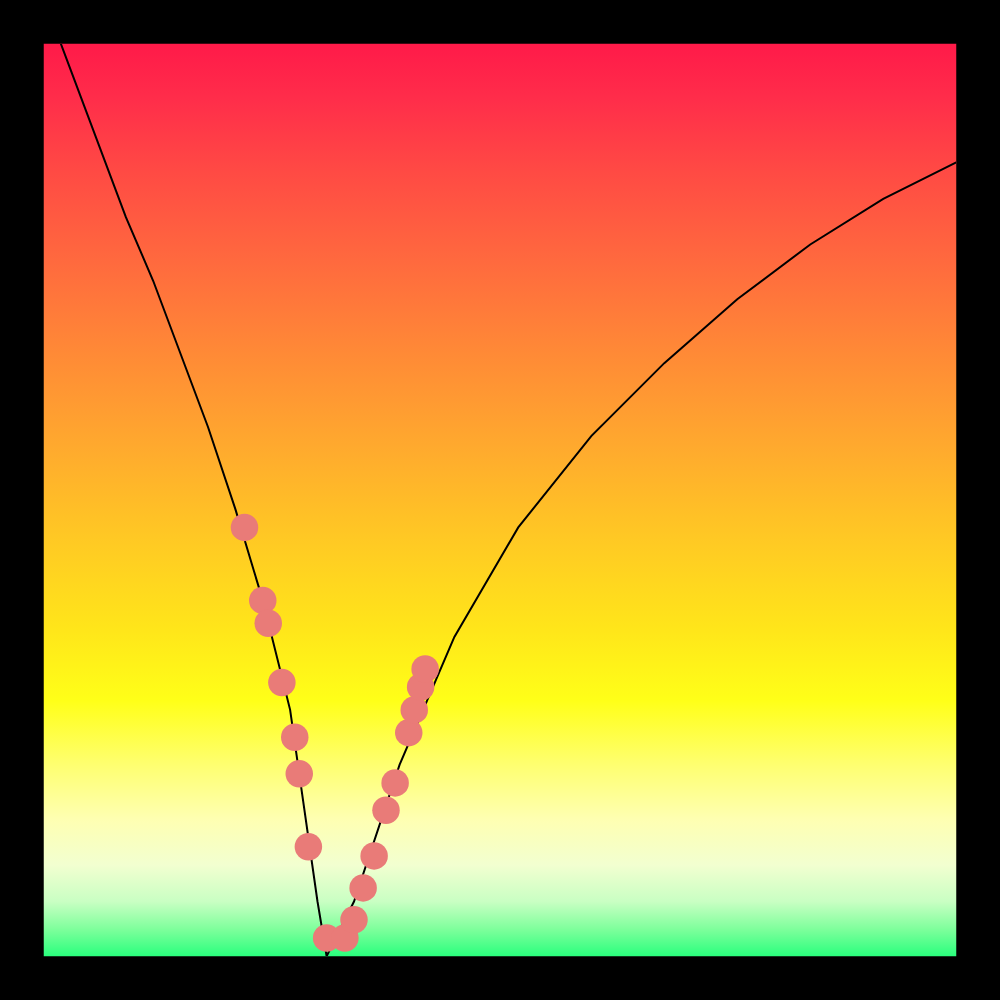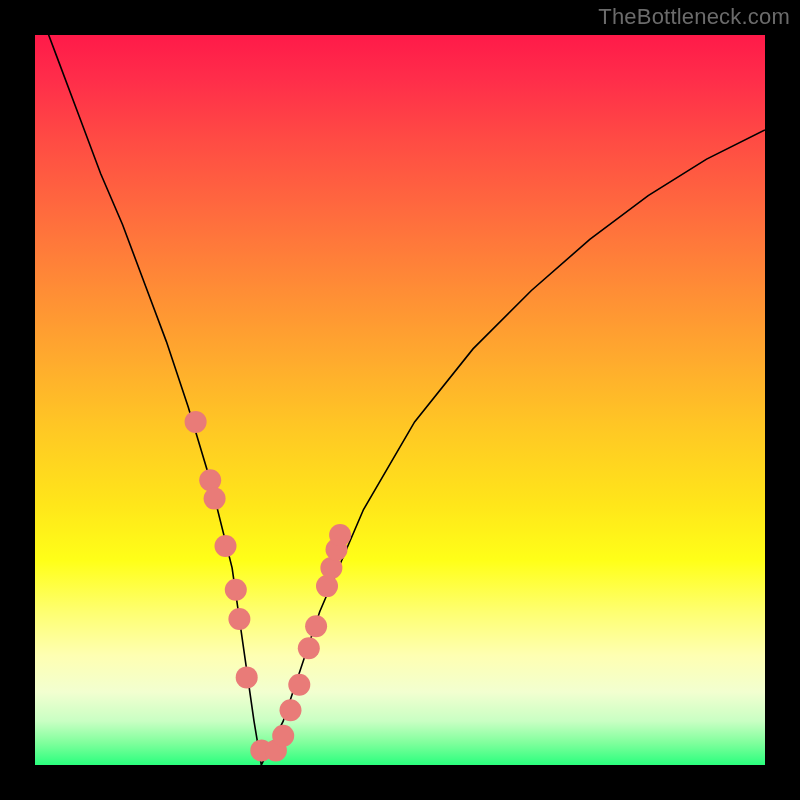--- a/index.html
+++ b/index.html
@@ -58,21 +58,20 @@
     color: #6b6b6b;
     font-size: 22px;
     font-weight: 500;
     letter-spacing: 0.2px;
   }
 </style>
 </head>
 <body>
 
 <div class="frame">
-  <div class="watermark">TheBottleneck.com</div>
 
   <div class="plot-area">
     <svg class="curve" viewBox="0 0 730 730" preserveAspectRatio="none">
       <path id="bn-curve" fill="none" stroke="#000000" stroke-width="1.6" d="M0.0 -36.5 L21.9 21.9 L43.8 80.3 L65.7 138.7 L87.6 189.8 L109.5 248.2 L131.4 306.6 L153.3 372.3 L175.2 445.3 L197.1 532.9 L219.0 686.2 L226.3 730.0 L248.2 686.2 L284.7 576.7 L328.5 474.5 L379.6 386.9 L438.0 313.9 L496.4 255.5 L554.8 204.4 L613.2 160.6 L671.6 124.1 L730.0 94.9 "></path>
       <g id="bn-dots">
           <circle cx="160.6" cy="386.9" r="11" fill="#e97b78"></circle>
           <circle cx="175.2" cy="445.3" r="11" fill="#e97b78"></circle>
           <circle cx="179.6" cy="463.6" r="11" fill="#e97b78"></circle>
           <circle cx="190.5" cy="511.0" r="11" fill="#e97b78"></circle>
           <circle cx="200.8" cy="554.8" r="11" fill="#e97b78"></circle>

